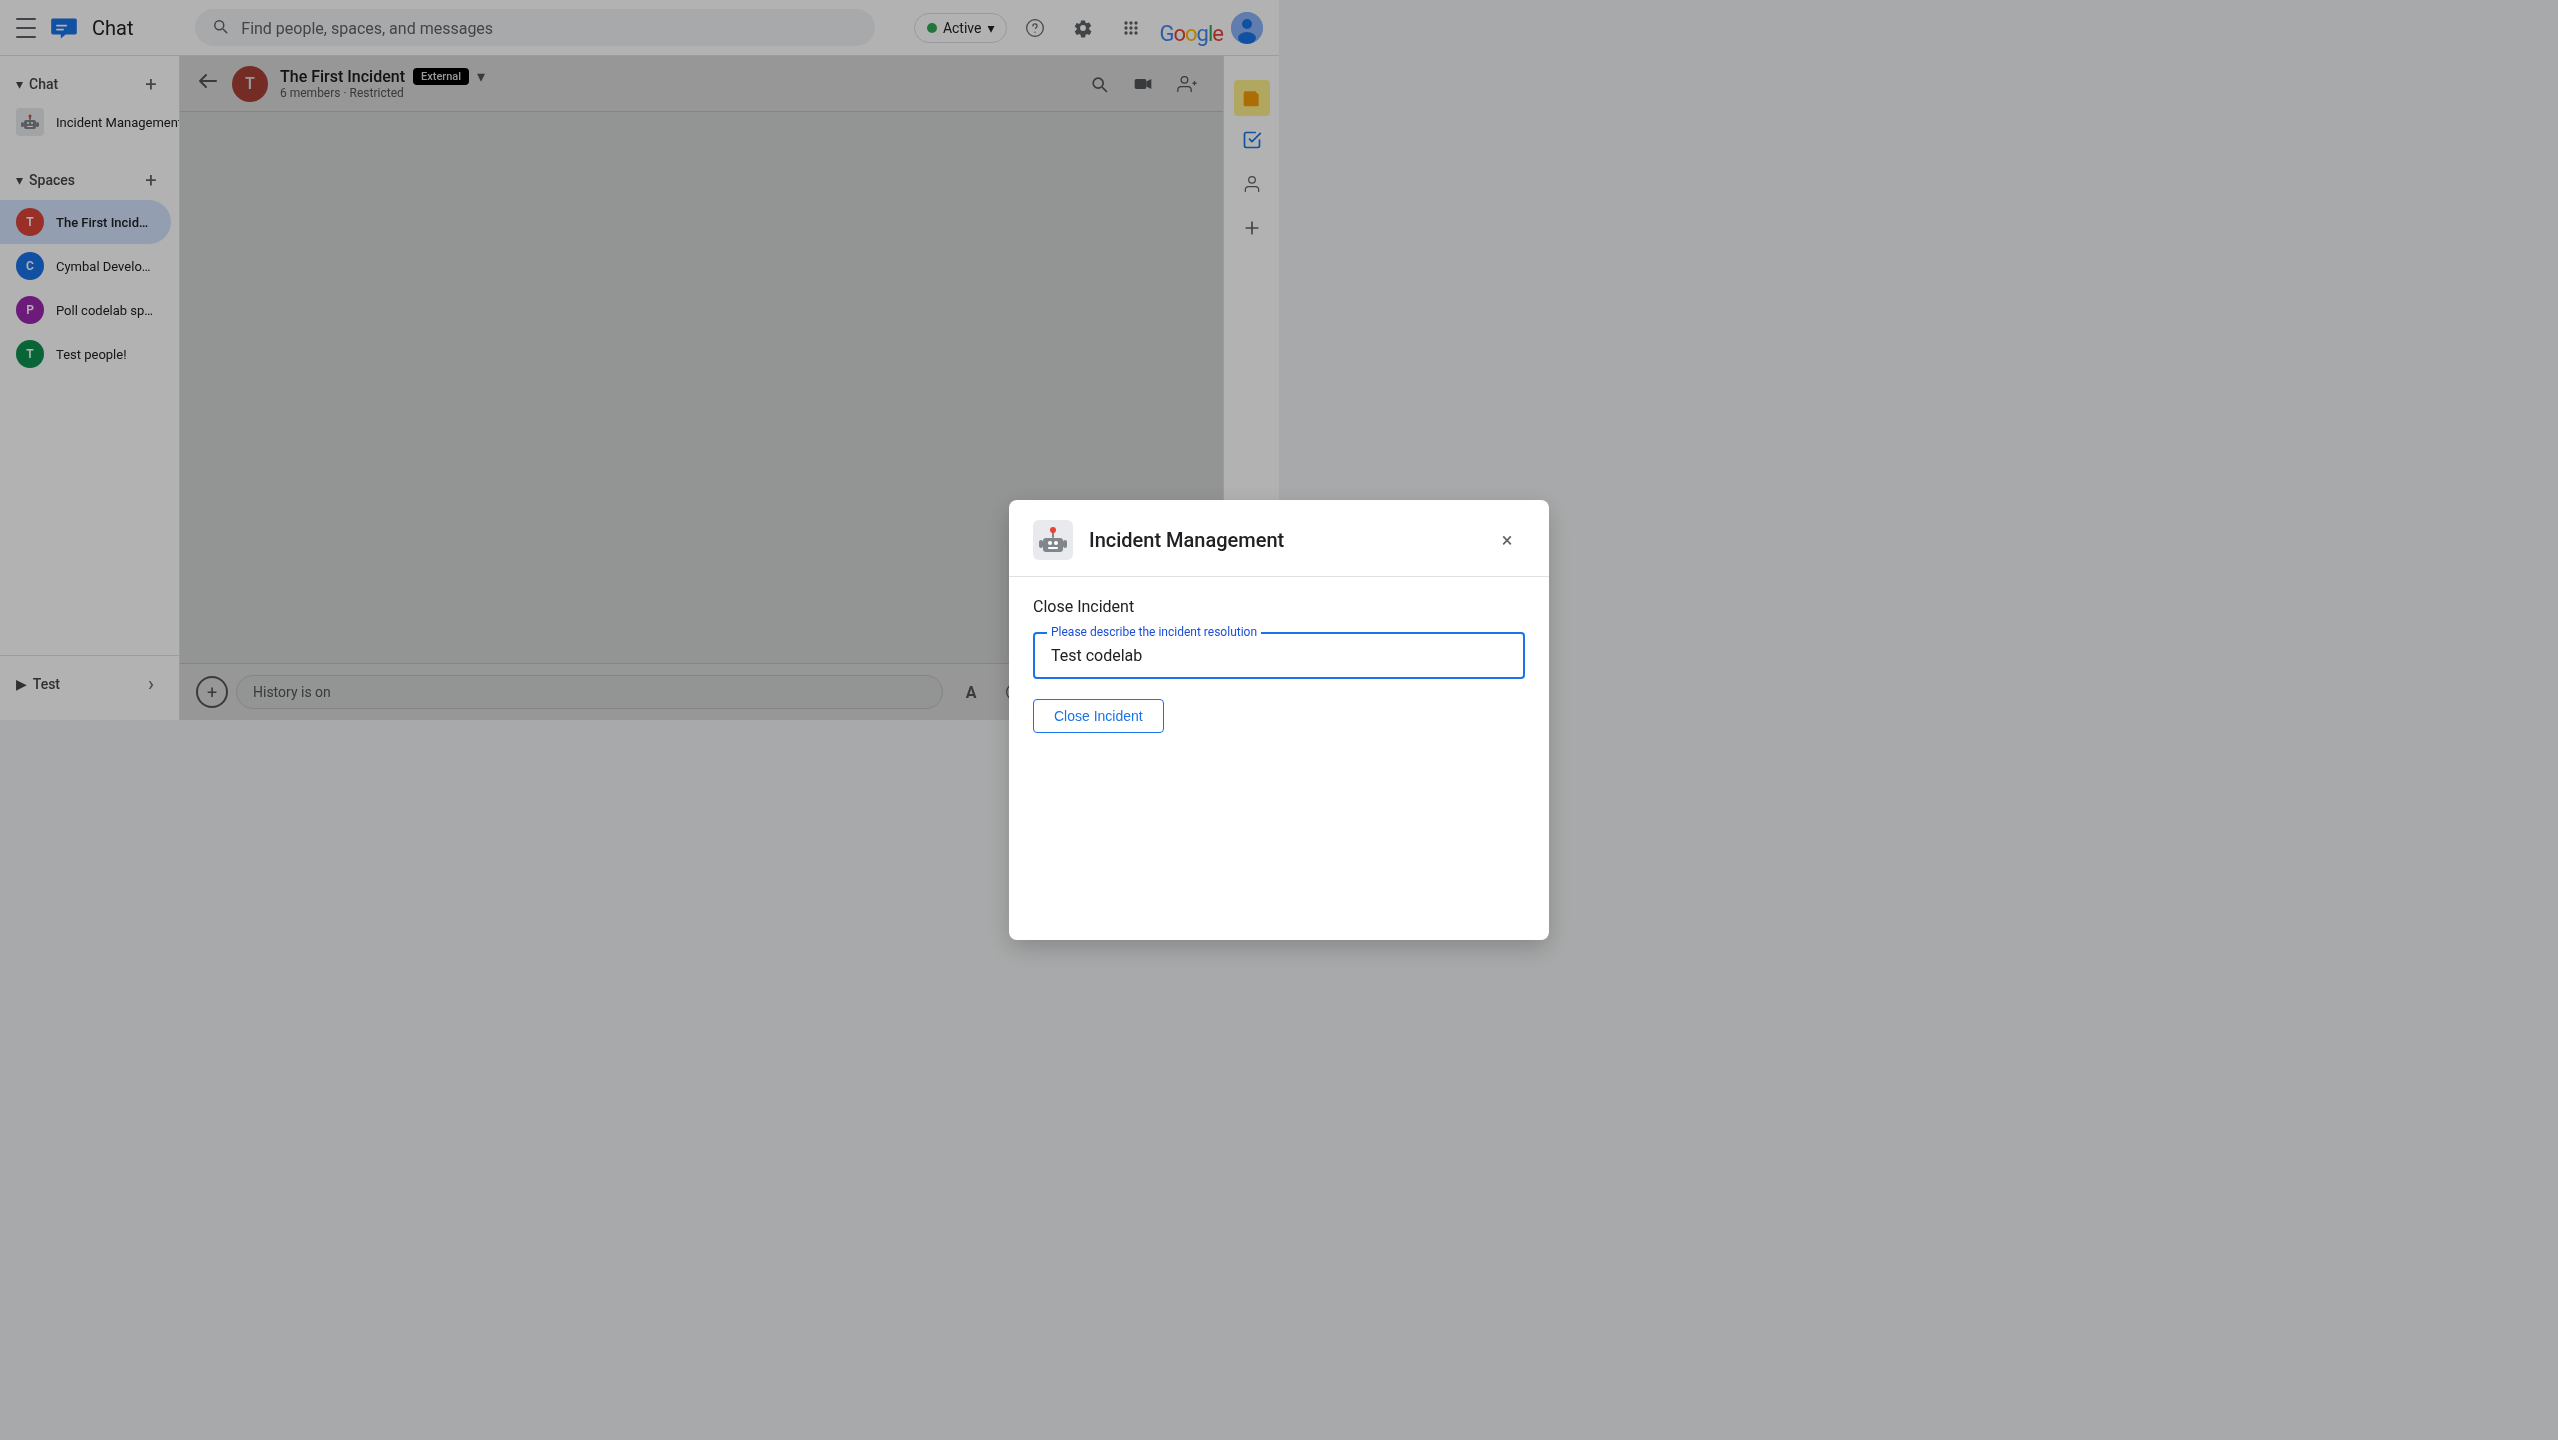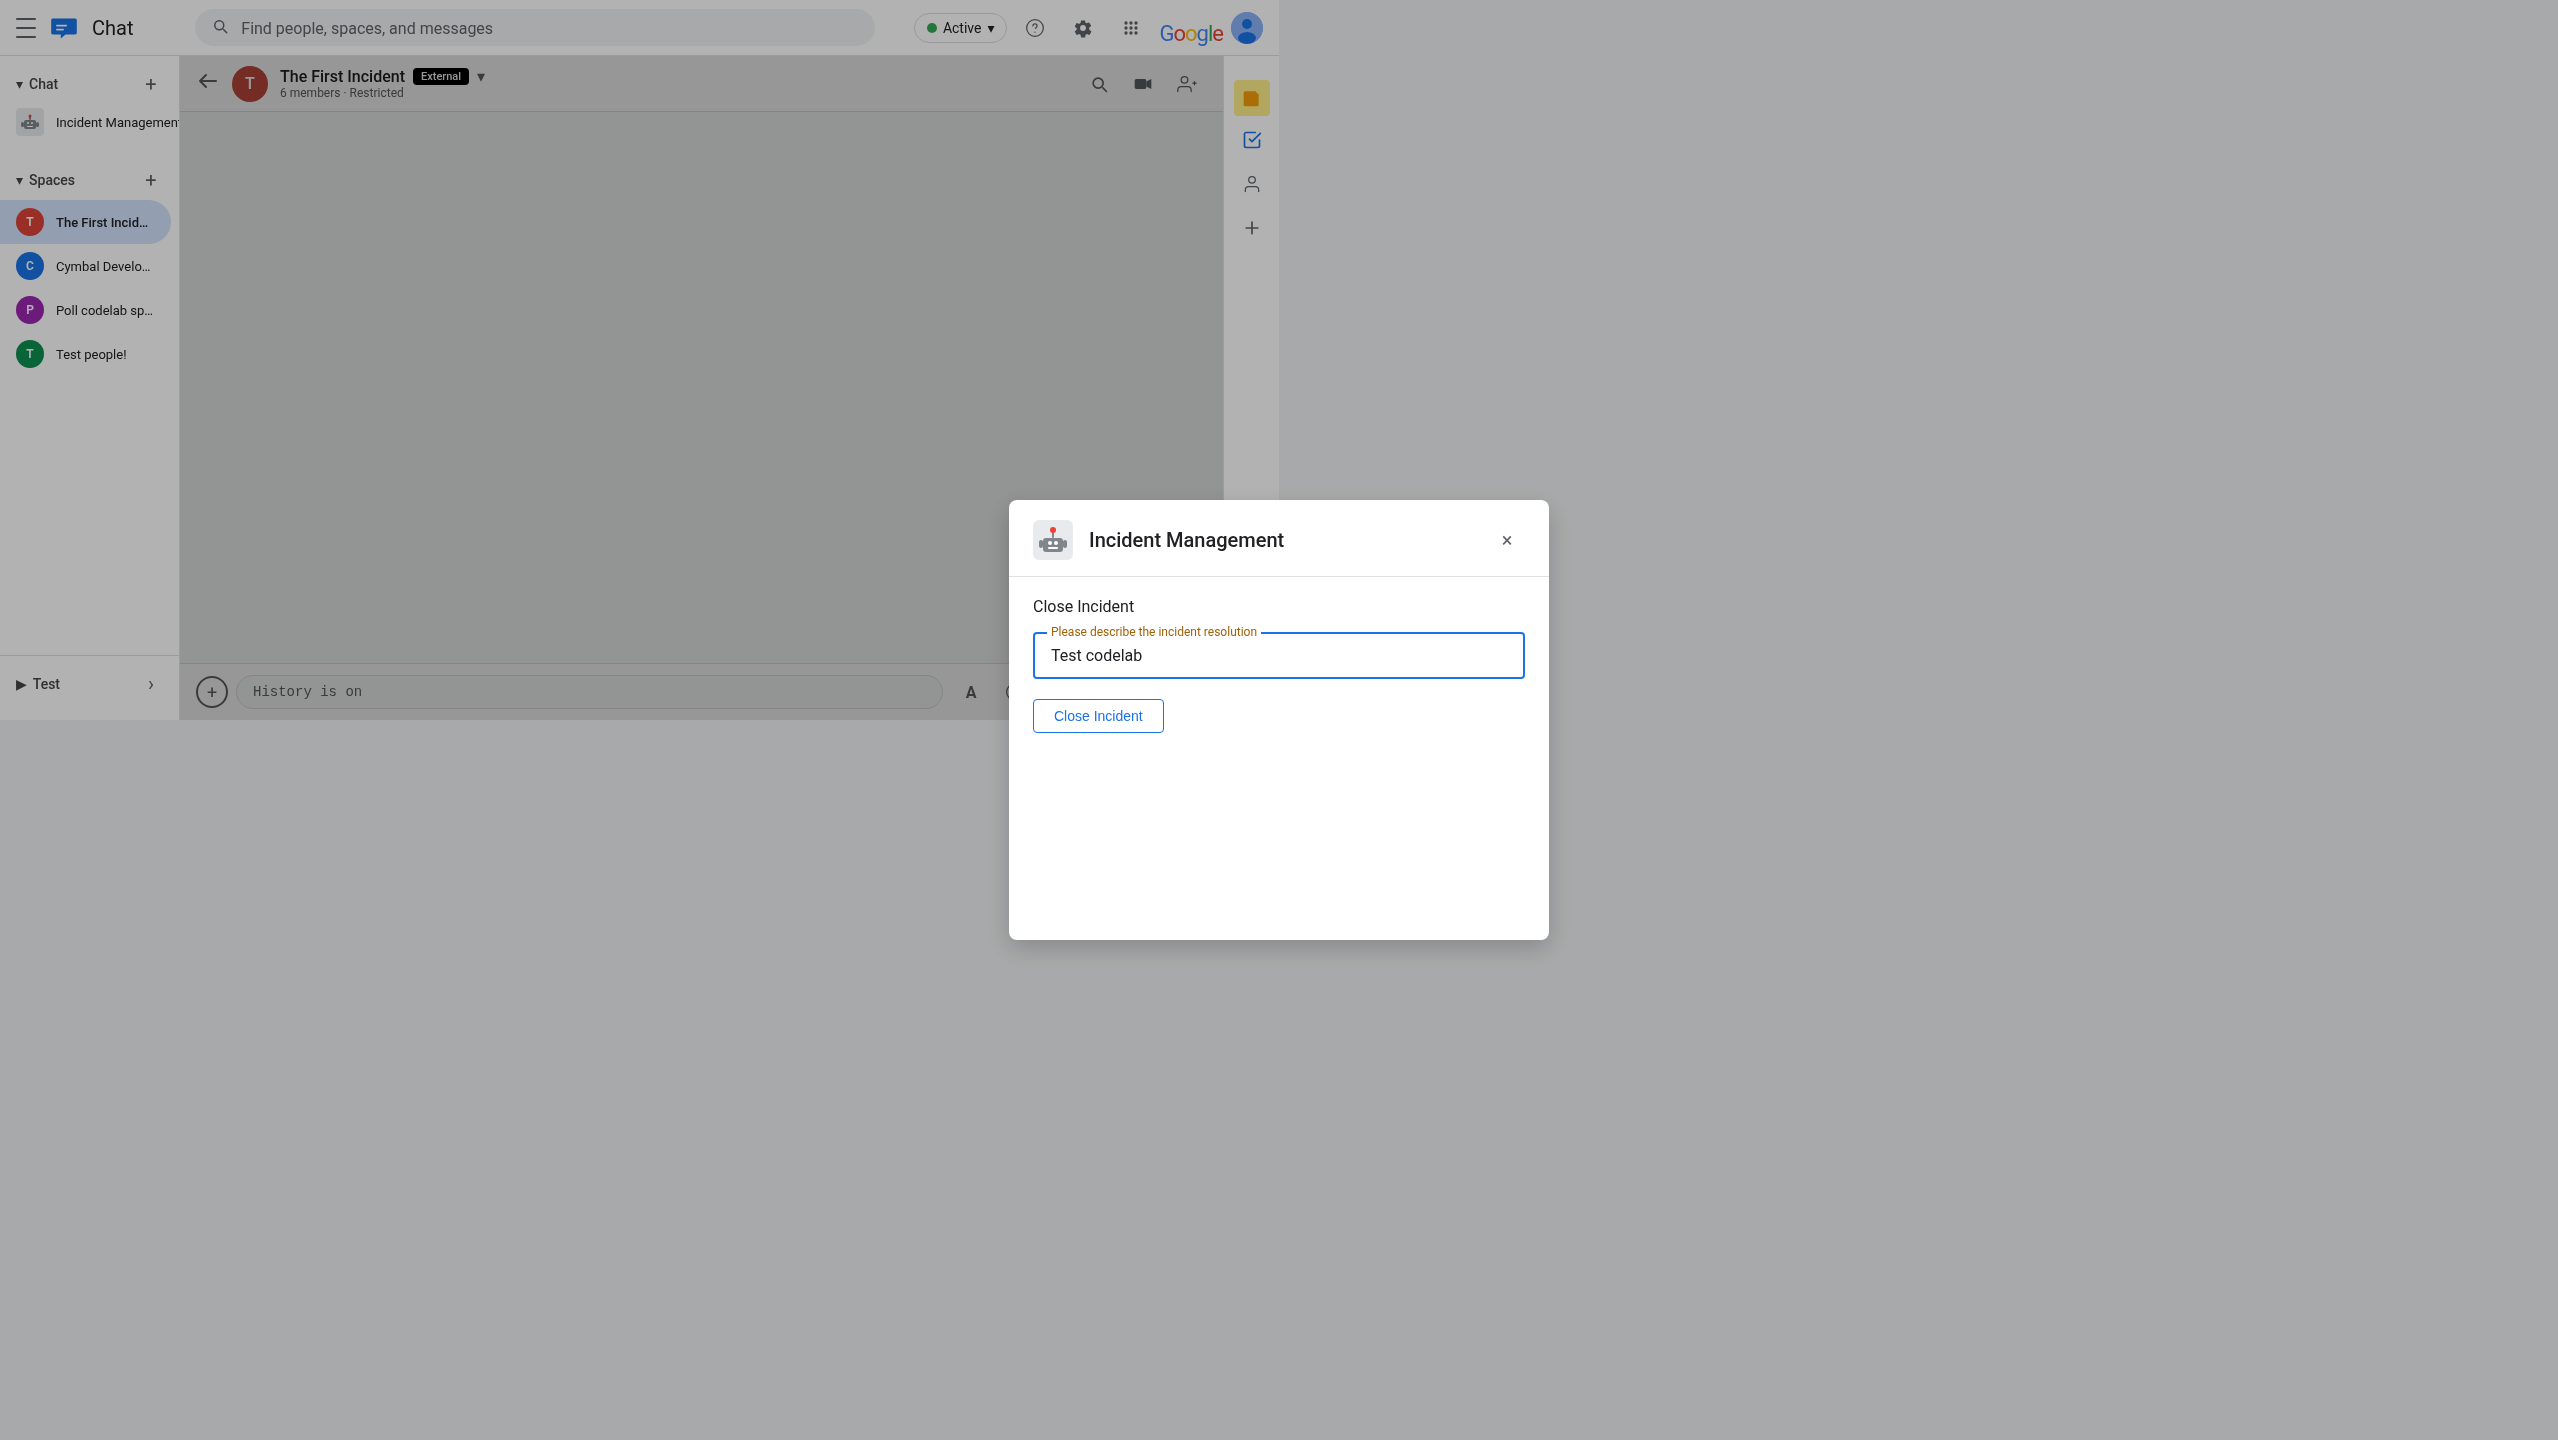--- a/index.html
+++ b/index.html
@@ -469,21 +469,21 @@
       border-color: #1a73e8;
       border-width: 2px;
     }
     .modal-field-label {
       position: absolute;
       top: -9px;
       left: 12px;
       background: #fff;
       padding: 0 4px;
       font-size: 12px;
-      color: #a16207;
+      color: #1d4ed8;
     }
     .modal-field-value {
       font-size: 16px;
       color: #202124;
     }
     .modal-close-incident-btn {
       border: 1px solid #1a73e8;
       color: #1a73e8;
       background: #fff;
       border-radius: 4px;
@@ -666,21 +666,21 @@
         </div>
       </div>
     </div>
 
     <div class="chat-body">
     </div>
 
     <div class="chat-input-bar">
       <div class="chat-input-add">+</div>
       <div class="chat-input-field">
-        <span style="color:#5f6368;font-family:Liberation Mono, monospace;">History is on</span>
+        <span style="color:#5f6368;">History is on</span>
       </div>
       <div class="chat-input-actions">
         <div class="icon-btn" style="font-weight:700;color:#5f6368;font-size:16px;">A</div>
         <div class="icon-btn">
           <svg width="20" height="20" viewBox="0 0 24 24" fill="none">
             <circle cx="12" cy="12" r="10" stroke="#5f6368" stroke-width="1.5"></circle>
             <path d="M8 14s1.5 2 4 2 4-2 4-2" stroke="#5f6368" stroke-width="1.5" stroke-linecap="round"></path>
             <circle cx="9" cy="10" r="1" fill="#5f6368"></circle>
             <circle cx="15" cy="10" r="1" fill="#5f6368"></circle>
           </svg>

